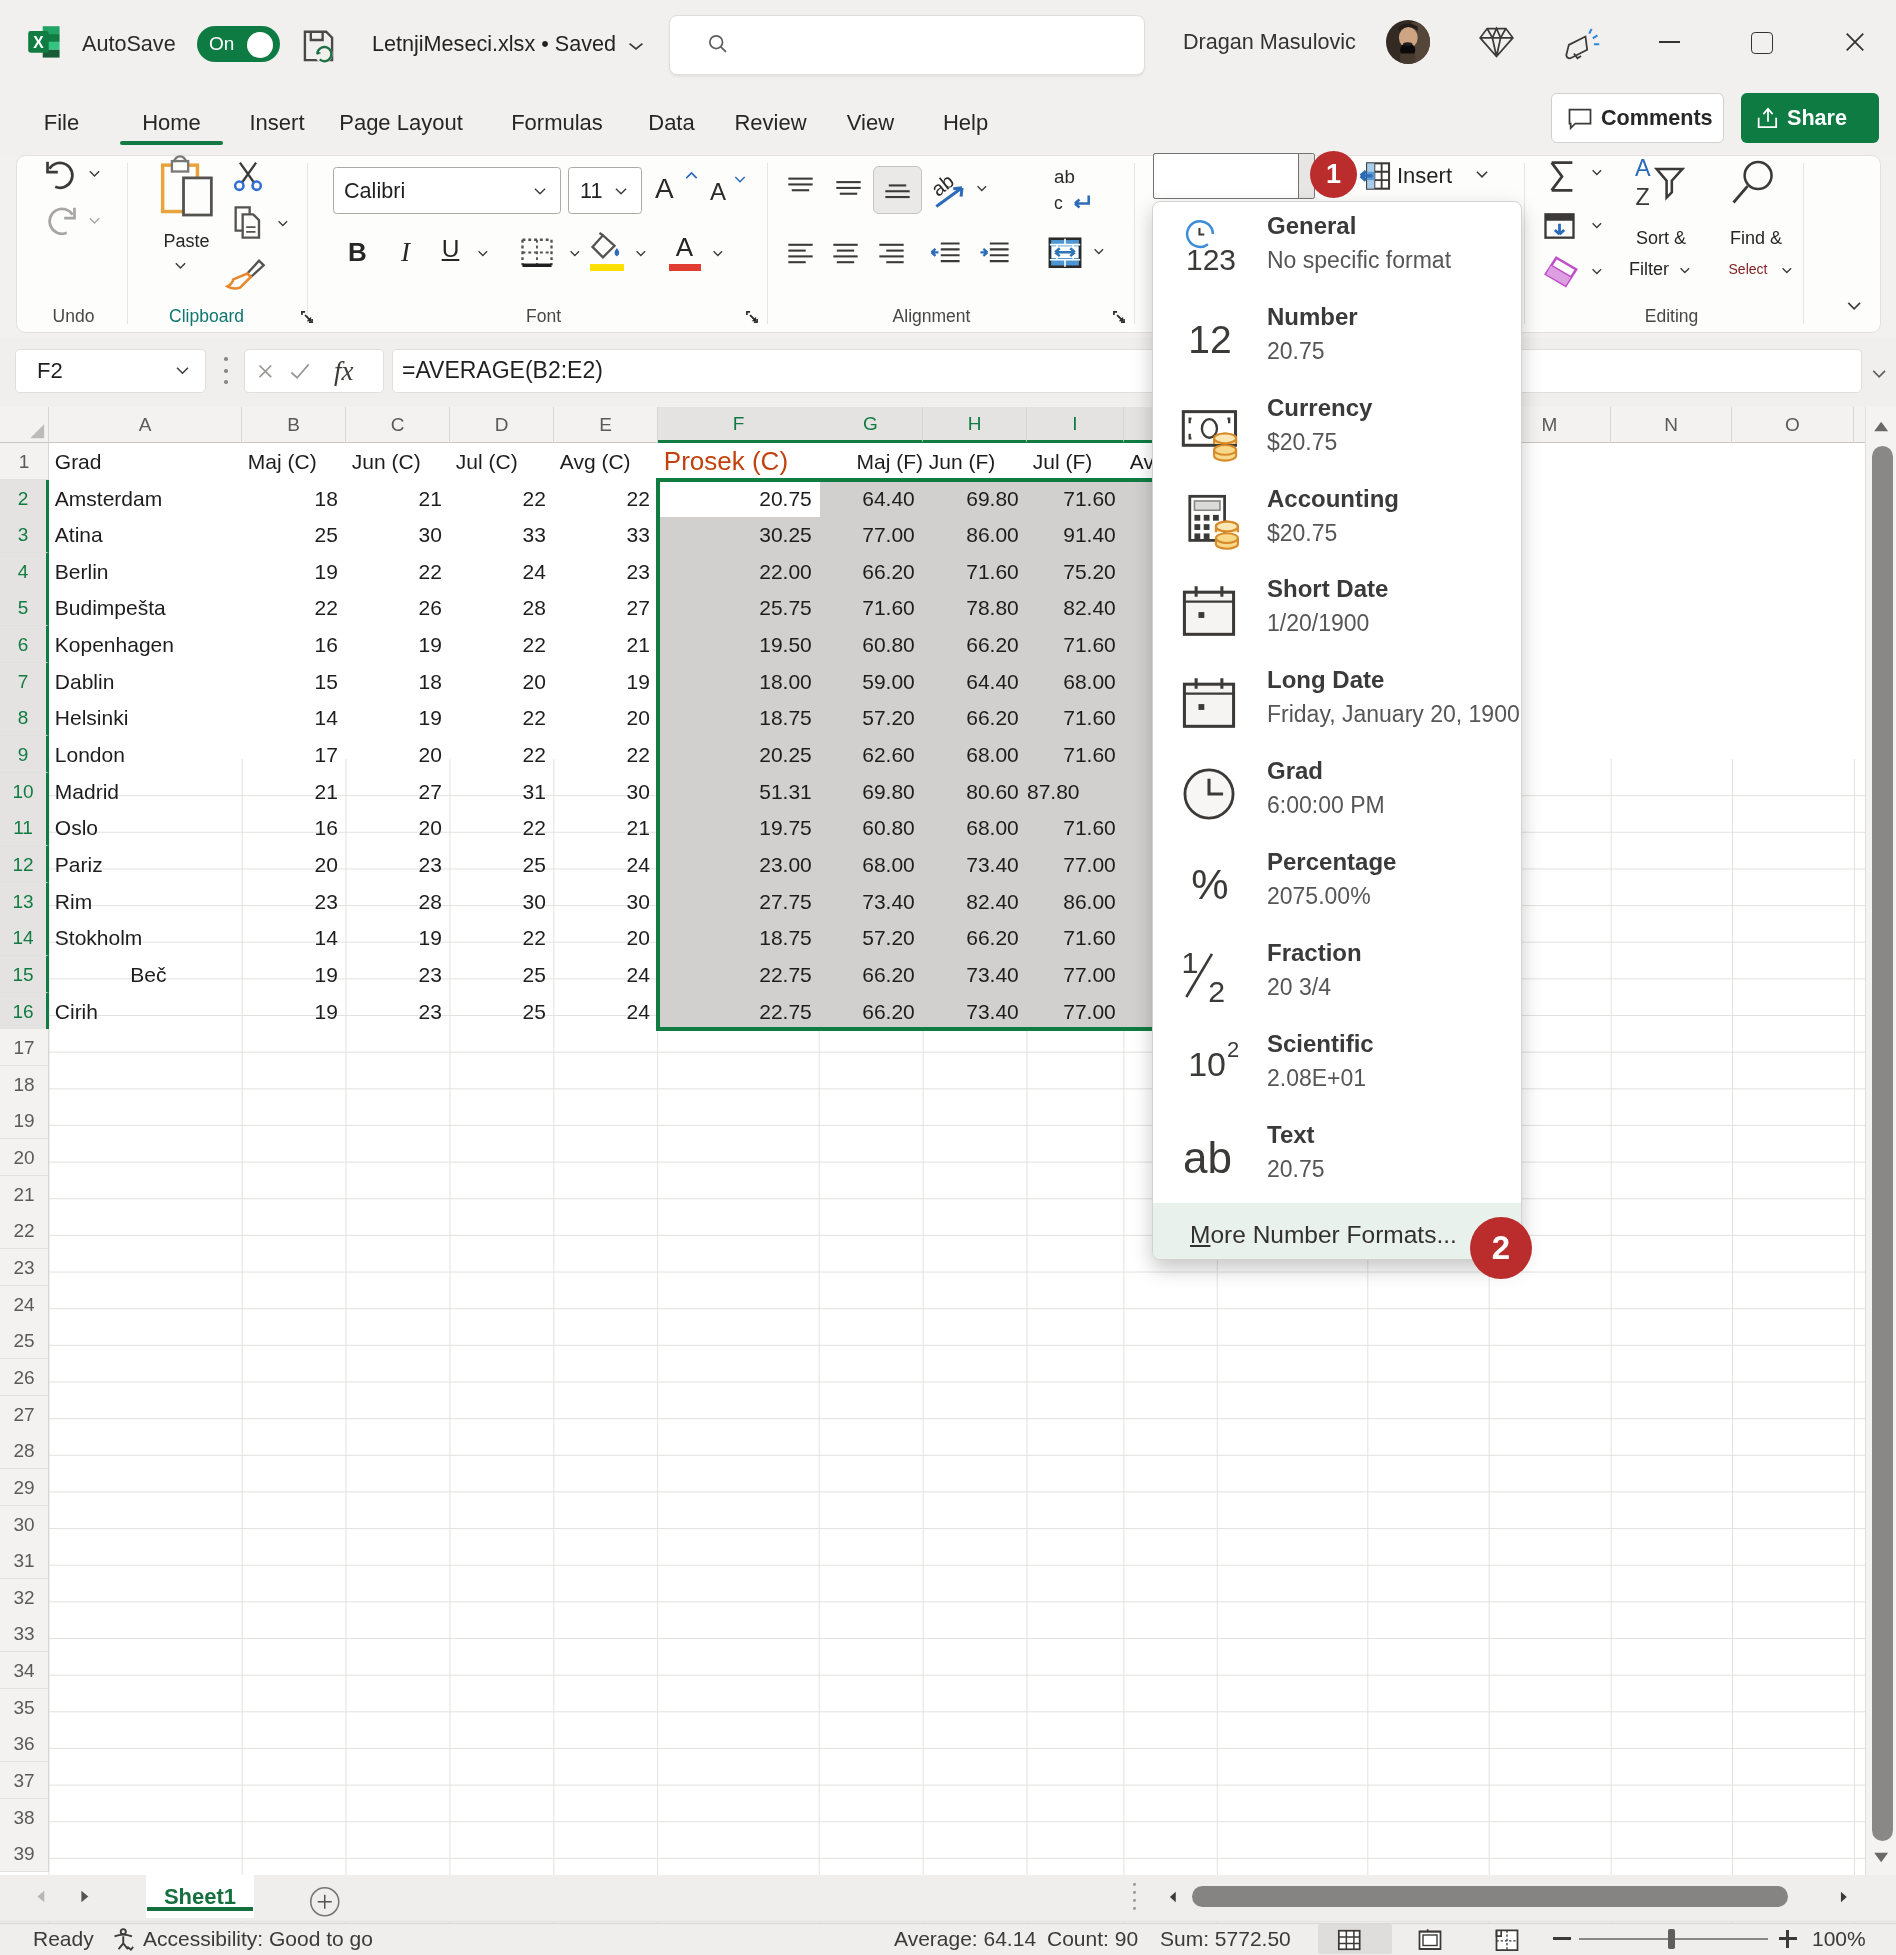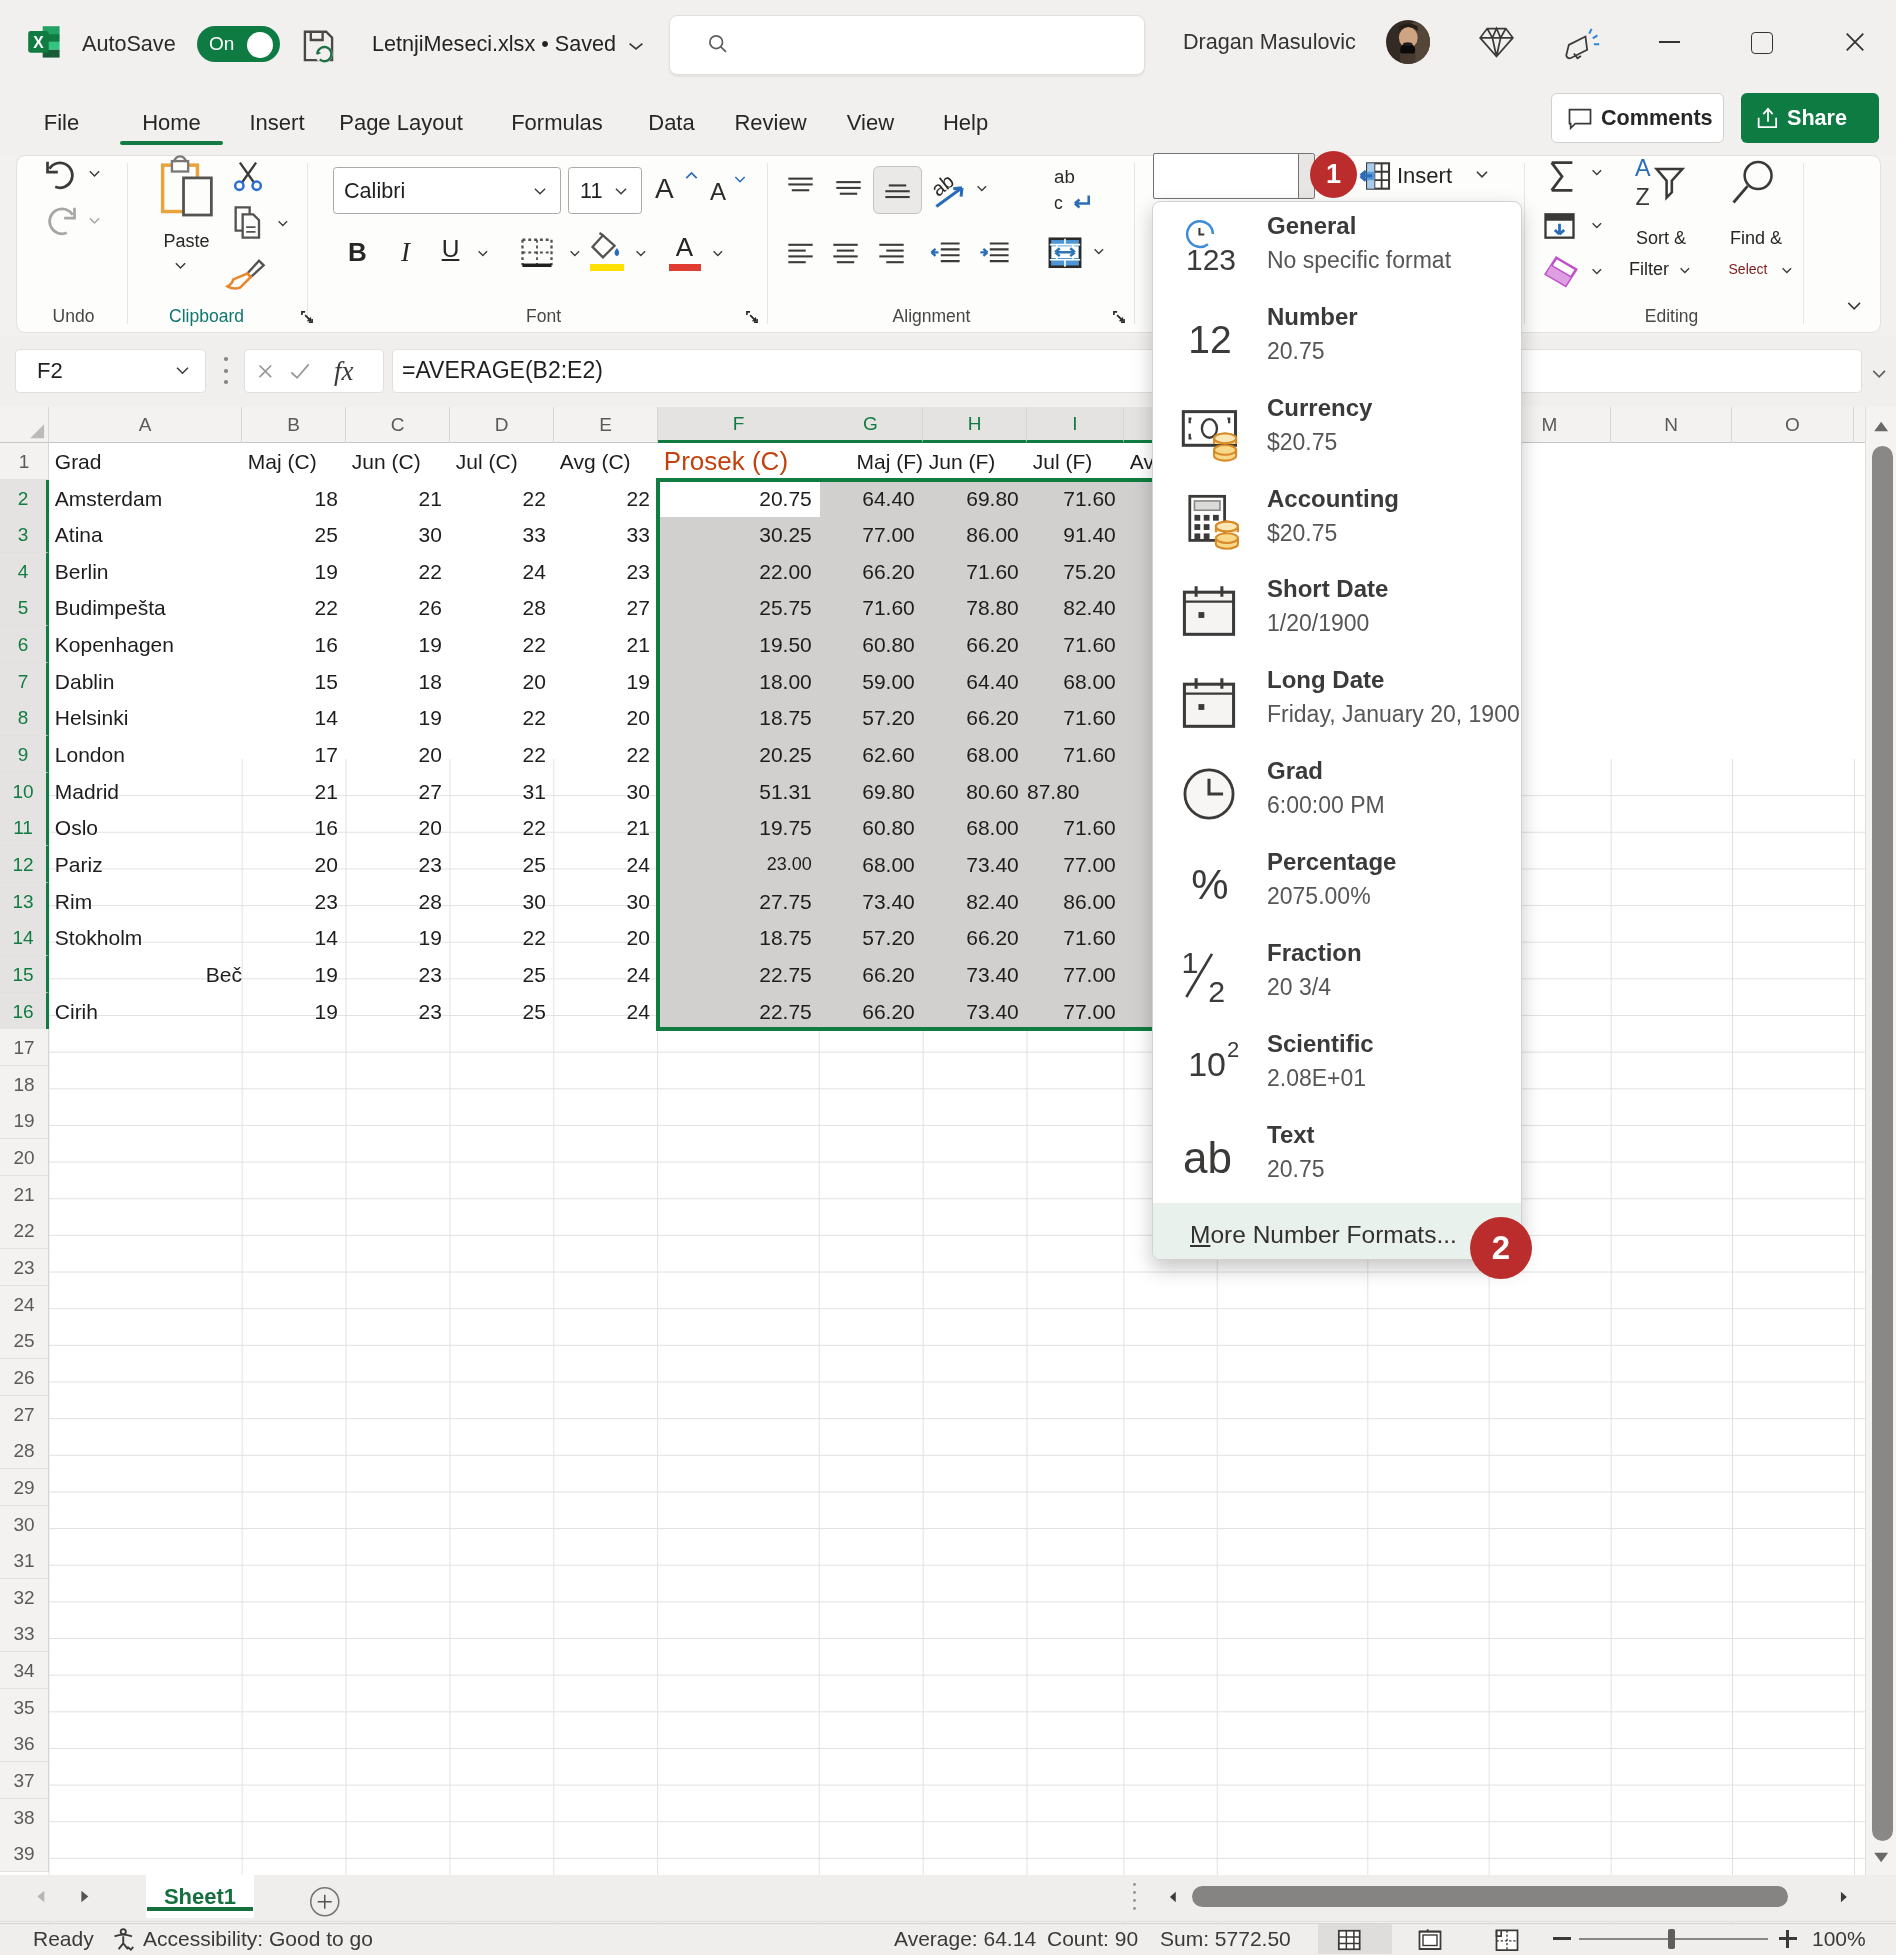--- a/index.html
+++ b/index.html
@@ -566,21 +566,21 @@
 <div style="left:554px;top:809px;width:104px;height:37px;font-size:21px;line-height:37px;text-align:right;padding-right:8.2px;color:#1d1d1d;white-space:nowrap;overflow:hidden">21</div>
 <div style="left:658px;top:809px;width:162px;height:37px;font-size:21px;line-height:37px;text-align:right;padding-right:8.2px;color:#1d1d1d;white-space:nowrap;overflow:hidden">19.75</div>
 <div style="left:819px;top:809px;width:104px;height:37px;font-size:21px;line-height:37px;text-align:right;padding-right:8.2px;color:#1d1d1d;white-space:nowrap;overflow:hidden">60.80</div>
 <div style="left:923px;top:809px;width:104px;height:37px;font-size:21px;line-height:37px;text-align:right;padding-right:8.2px;color:#1d1d1d;white-space:nowrap;overflow:hidden">68.00</div>
 <div style="left:1027px;top:809px;width:97px;height:37px;font-size:21px;line-height:37px;text-align:right;padding-right:8.2px;color:#1d1d1d;white-space:nowrap;overflow:hidden">71.60</div>
 <div style="left:49px;top:846px;width:193px;height:37px;font-size:21px;line-height:37px;text-align:left;padding-left:5.8px;color:#1d1d1d;white-space:nowrap;overflow:hidden">Pariz</div>
 <div style="left:242px;top:846px;width:104px;height:37px;font-size:21px;line-height:37px;text-align:right;padding-right:8.2px;color:#1d1d1d;white-space:nowrap;overflow:hidden">20</div>
 <div style="left:346px;top:846px;width:104px;height:37px;font-size:21px;line-height:37px;text-align:right;padding-right:8.2px;color:#1d1d1d;white-space:nowrap;overflow:hidden">23</div>
 <div style="left:450px;top:846px;width:104px;height:37px;font-size:21px;line-height:37px;text-align:right;padding-right:8.2px;color:#1d1d1d;white-space:nowrap;overflow:hidden">25</div>
 <div style="left:554px;top:846px;width:104px;height:37px;font-size:21px;line-height:37px;text-align:right;padding-right:8.2px;color:#1d1d1d;white-space:nowrap;overflow:hidden">24</div>
-<div style="left:658px;top:846px;width:162px;height:37px;font-size:18px;line-height:37px;text-align:right;padding-right:8.2px;color:#1d1d1d;white-space:nowrap;overflow:hidden">23.00</div>
+<div style="left:658px;top:846px;width:162px;height:37px;font-size:21px;line-height:37px;text-align:right;padding-right:8.2px;color:#1d1d1d;white-space:nowrap;overflow:hidden">23.00</div>
 <div style="left:819px;top:846px;width:104px;height:37px;font-size:21px;line-height:37px;text-align:right;padding-right:8.2px;color:#1d1d1d;white-space:nowrap;overflow:hidden">68.00</div>
 <div style="left:923px;top:846px;width:104px;height:37px;font-size:21px;line-height:37px;text-align:right;padding-right:8.2px;color:#1d1d1d;white-space:nowrap;overflow:hidden">73.40</div>
 <div style="left:1027px;top:846px;width:97px;height:37px;font-size:21px;line-height:37px;text-align:right;padding-right:8.2px;color:#1d1d1d;white-space:nowrap;overflow:hidden">77.00</div>
 <div style="left:49px;top:883px;width:193px;height:37px;font-size:21px;line-height:37px;text-align:left;padding-left:5.8px;color:#1d1d1d;white-space:nowrap;overflow:hidden">Rim</div>
 <div style="left:242px;top:883px;width:104px;height:37px;font-size:21px;line-height:37px;text-align:right;padding-right:8.2px;color:#1d1d1d;white-space:nowrap;overflow:hidden">23</div>
 <div style="left:346px;top:883px;width:104px;height:37px;font-size:21px;line-height:37px;text-align:right;padding-right:8.2px;color:#1d1d1d;white-space:nowrap;overflow:hidden">28</div>
 <div style="left:450px;top:883px;width:104px;height:37px;font-size:21px;line-height:37px;text-align:right;padding-right:8.2px;color:#1d1d1d;white-space:nowrap;overflow:hidden">30</div>
 <div style="left:554px;top:883px;width:104px;height:37px;font-size:21px;line-height:37px;text-align:right;padding-right:8.2px;color:#1d1d1d;white-space:nowrap;overflow:hidden">30</div>
 <div style="left:658px;top:883px;width:162px;height:37px;font-size:21px;line-height:37px;text-align:right;padding-right:8.2px;color:#1d1d1d;white-space:nowrap;overflow:hidden">27.75</div>
 <div style="left:819px;top:883px;width:104px;height:37px;font-size:21px;line-height:37px;text-align:right;padding-right:8.2px;color:#1d1d1d;white-space:nowrap;overflow:hidden">73.40</div>
@@ -588,21 +588,21 @@
 <div style="left:1027px;top:883px;width:97px;height:37px;font-size:21px;line-height:37px;text-align:right;padding-right:8.2px;color:#1d1d1d;white-space:nowrap;overflow:hidden">86.00</div>
 <div style="left:49px;top:919px;width:193px;height:37px;font-size:21px;line-height:37px;text-align:left;padding-left:5.8px;color:#1d1d1d;white-space:nowrap;overflow:hidden">Stokholm</div>
 <div style="left:242px;top:919px;width:104px;height:37px;font-size:21px;line-height:37px;text-align:right;padding-right:8.2px;color:#1d1d1d;white-space:nowrap;overflow:hidden">14</div>
 <div style="left:346px;top:919px;width:104px;height:37px;font-size:21px;line-height:37px;text-align:right;padding-right:8.2px;color:#1d1d1d;white-space:nowrap;overflow:hidden">19</div>
 <div style="left:450px;top:919px;width:104px;height:37px;font-size:21px;line-height:37px;text-align:right;padding-right:8.2px;color:#1d1d1d;white-space:nowrap;overflow:hidden">22</div>
 <div style="left:554px;top:919px;width:104px;height:37px;font-size:21px;line-height:37px;text-align:right;padding-right:8.2px;color:#1d1d1d;white-space:nowrap;overflow:hidden">20</div>
 <div style="left:658px;top:919px;width:162px;height:37px;font-size:21px;line-height:37px;text-align:right;padding-right:8.2px;color:#1d1d1d;white-space:nowrap;overflow:hidden">18.75</div>
 <div style="left:819px;top:919px;width:104px;height:37px;font-size:21px;line-height:37px;text-align:right;padding-right:8.2px;color:#1d1d1d;white-space:nowrap;overflow:hidden">57.20</div>
 <div style="left:923px;top:919px;width:104px;height:37px;font-size:21px;line-height:37px;text-align:right;padding-right:8.2px;color:#1d1d1d;white-space:nowrap;overflow:hidden">66.20</div>
 <div style="left:1027px;top:919px;width:97px;height:37px;font-size:21px;line-height:37px;text-align:right;padding-right:8.2px;color:#1d1d1d;white-space:nowrap;overflow:hidden">71.60</div>
-<div style="left:49px;top:956px;width:193px;height:37px;font-size:21px;line-height:37px;text-align:right;padding-left:5.8px;color:#1d1d1d;white-space:nowrap;overflow:hidden">Beč</div>
+<div style="left:49px;top:956px;width:193px;height:37px;font-size:21px;line-height:37px;text-align:center;padding-left:5.8px;color:#1d1d1d;white-space:nowrap;overflow:hidden">Beč</div>
 <div style="left:242px;top:956px;width:104px;height:37px;font-size:21px;line-height:37px;text-align:right;padding-right:8.2px;color:#1d1d1d;white-space:nowrap;overflow:hidden">19</div>
 <div style="left:346px;top:956px;width:104px;height:37px;font-size:21px;line-height:37px;text-align:right;padding-right:8.2px;color:#1d1d1d;white-space:nowrap;overflow:hidden">23</div>
 <div style="left:450px;top:956px;width:104px;height:37px;font-size:21px;line-height:37px;text-align:right;padding-right:8.2px;color:#1d1d1d;white-space:nowrap;overflow:hidden">25</div>
 <div style="left:554px;top:956px;width:104px;height:37px;font-size:21px;line-height:37px;text-align:right;padding-right:8.2px;color:#1d1d1d;white-space:nowrap;overflow:hidden">24</div>
 <div style="left:658px;top:956px;width:162px;height:37px;font-size:21px;line-height:37px;text-align:right;padding-right:8.2px;color:#1d1d1d;white-space:nowrap;overflow:hidden">22.75</div>
 <div style="left:819px;top:956px;width:104px;height:37px;font-size:21px;line-height:37px;text-align:right;padding-right:8.2px;color:#1d1d1d;white-space:nowrap;overflow:hidden">66.20</div>
 <div style="left:923px;top:956px;width:104px;height:37px;font-size:21px;line-height:37px;text-align:right;padding-right:8.2px;color:#1d1d1d;white-space:nowrap;overflow:hidden">73.40</div>
 <div style="left:1027px;top:956px;width:97px;height:37px;font-size:21px;line-height:37px;text-align:right;padding-right:8.2px;color:#1d1d1d;white-space:nowrap;overflow:hidden">77.00</div>
 <div style="left:49px;top:993px;width:193px;height:37px;font-size:21px;line-height:37px;text-align:left;padding-left:5.8px;color:#1d1d1d;white-space:nowrap;overflow:hidden">Cirih</div>
 <div style="left:242px;top:993px;width:104px;height:37px;font-size:21px;line-height:37px;text-align:right;padding-right:8.2px;color:#1d1d1d;white-space:nowrap;overflow:hidden">19</div>

